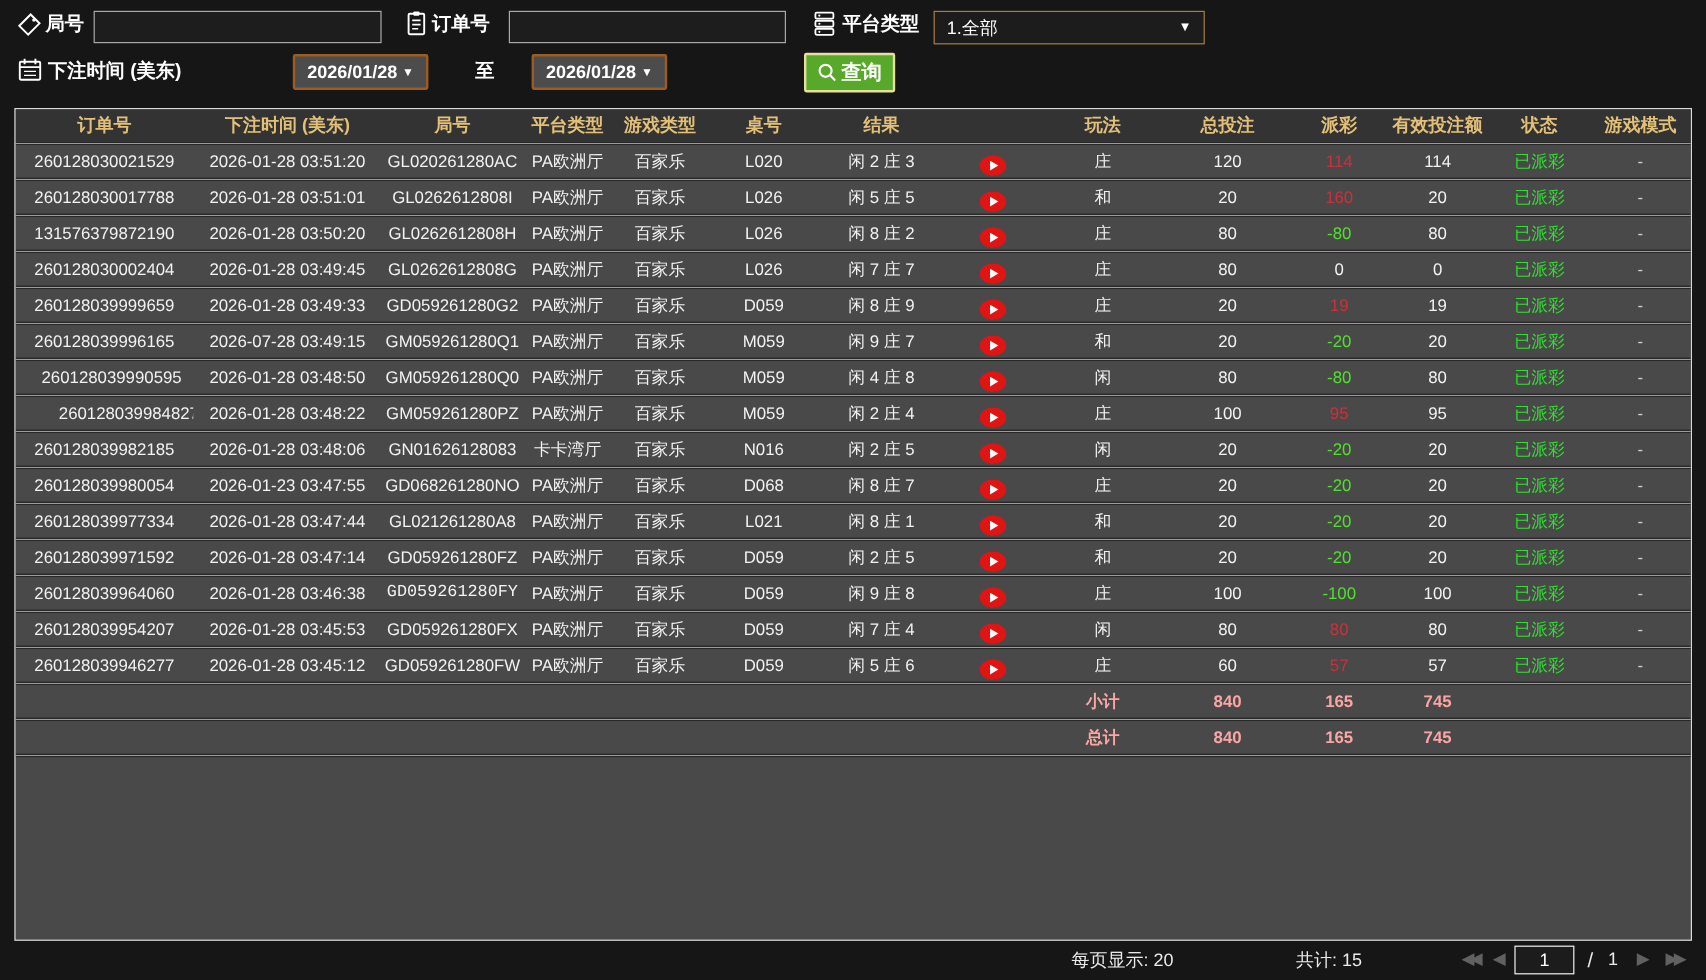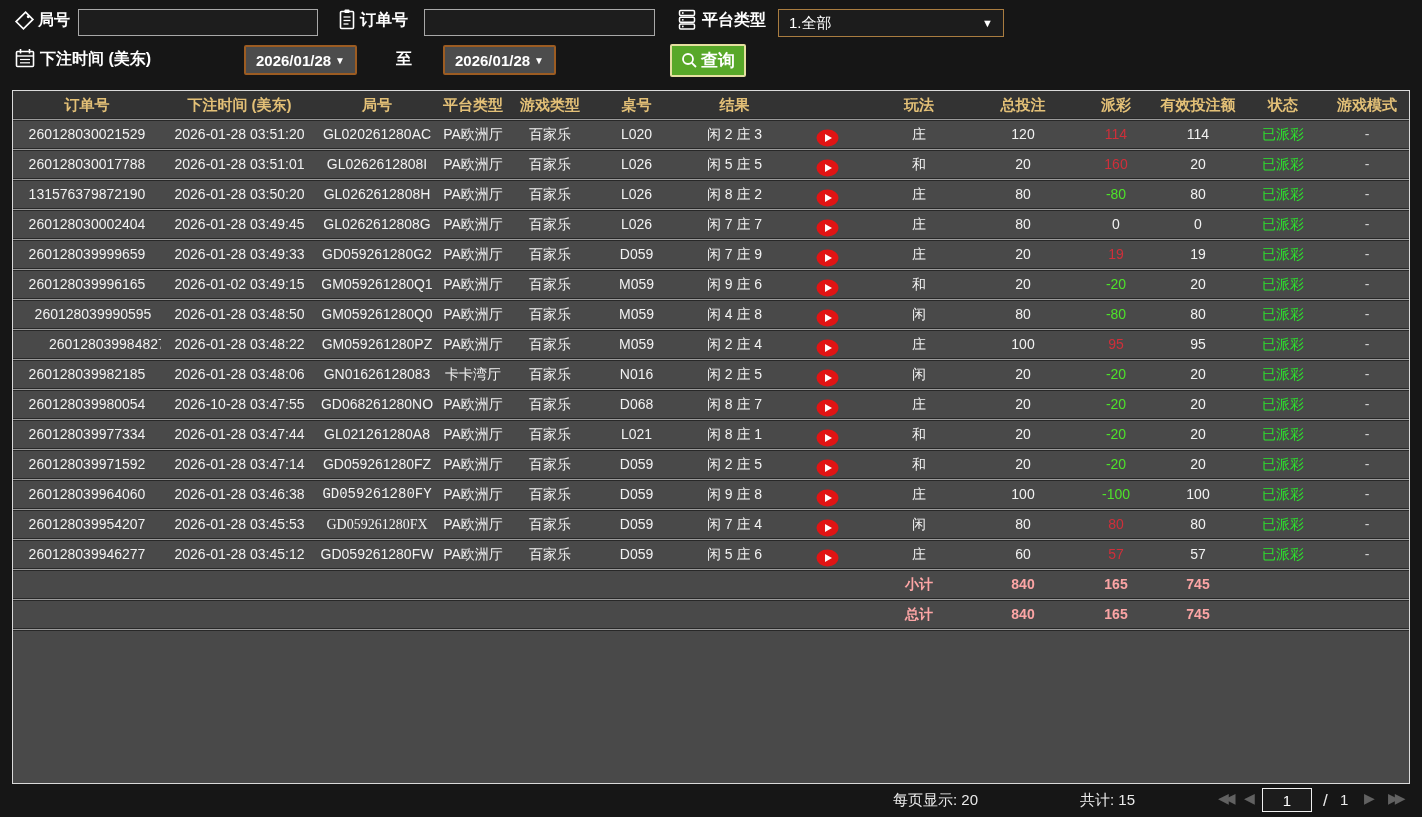--- a/index.html
+++ b/index.html
@@ -237,41 +237,41 @@
           <div class="cell val-dim" style="width: 82px;">-</div>
         </div>
         <div class="sep"></div>
         <div class="trow">
           <div class="cell" style="width: 148px;">260128039999659</div>
           <div class="cell" style="width: 157px;">2026-01-28 03:49:33</div>
           <div class="cell" style="width: 118px;">GD059261280G2</div>
           <div class="cell" style="width: 74px;">PA欧洲厅</div>
           <div class="cell" style="width: 80px;">百家乐</div>
           <div class="cell" style="width: 93px;">D059</div>
-          <div class="cell" style="width: 103px;">闲 7 庄 9</div>
+          <div class="cell" style="width: 103px;">闲 8 庄 9</div>
           <div class="cell" style="width: 82px;"><span class="playwrap"><svg width="23" height="18" viewBox="0 0 23 18">
                 <ellipse cx="11.5" cy="9" rx="11" ry="8.5" fill="#e11414"></ellipse>
                 <path d="M9 5 L16 9 L9 13 Z" fill="#ffffff"></path>
               </svg></span></div>
           <div class="cell" style="width: 102px;">庄</div>
           <div class="cell" style="width: 106px;">20</div>
           <div class="cell val-red" style="width: 80px;">19</div>
           <div class="cell" style="width: 84px;">19</div>
           <div class="cell val-status" style="width: 86px;">已派彩</div>
           <div class="cell val-dim" style="width: 82px;">-</div>
         </div>
         <div class="sep"></div>
         <div class="trow">
           <div class="cell" style="width: 148px;">260128039996165</div>
-          <div class="cell" style="width: 157px;">2026-01-02 03:49:15</div>
+          <div class="cell" style="width: 157px;">2026-07-28 03:49:15</div>
           <div class="cell" style="width: 118px;">GM059261280Q1</div>
           <div class="cell" style="width: 74px;">PA欧洲厅</div>
           <div class="cell" style="width: 80px;">百家乐</div>
           <div class="cell" style="width: 93px;">M059</div>
-          <div class="cell" style="width: 103px;">闲 9 庄 6</div>
+          <div class="cell" style="width: 103px;">闲 9 庄 7</div>
           <div class="cell" style="width: 82px;"><span class="playwrap"><svg width="23" height="18" viewBox="0 0 23 18">
                 <ellipse cx="11.5" cy="9" rx="11" ry="8.5" fill="#e11414"></ellipse>
                 <path d="M9 5 L16 9 L9 13 Z" fill="#ffffff"></path>
               </svg></span></div>
           <div class="cell" style="width: 102px;">和</div>
           <div class="cell" style="width: 106px;">20</div>
           <div class="cell val-green" style="width: 80px;">-20</div>
           <div class="cell" style="width: 84px;">20</div>
           <div class="cell val-status" style="width: 86px;">已派彩</div>
           <div class="cell val-dim" style="width: 82px;">-</div>
@@ -332,21 +332,21 @@
           <div class="cell" style="width: 102px;">闲</div>
           <div class="cell" style="width: 106px;">20</div>
           <div class="cell val-green" style="width: 80px;">-20</div>
           <div class="cell" style="width: 84px;">20</div>
           <div class="cell val-status" style="width: 86px;">已派彩</div>
           <div class="cell val-dim" style="width: 82px;">-</div>
         </div>
         <div class="sep"></div>
         <div class="trow">
           <div class="cell" style="width: 148px;">260128039980054</div>
-          <div class="cell" style="width: 157px;">2026-10-28 03:47:55</div>
+          <div class="cell" style="width: 157px;">2026-01-23 03:47:55</div>
           <div class="cell" style="width: 118px;">GD068261280NO</div>
           <div class="cell" style="width: 74px;">PA欧洲厅</div>
           <div class="cell" style="width: 80px;">百家乐</div>
           <div class="cell" style="width: 93px;">D068</div>
           <div class="cell" style="width: 103px;">闲 8 庄 7</div>
           <div class="cell" style="width: 82px;"><span class="playwrap"><svg width="23" height="18" viewBox="0 0 23 18">
                 <ellipse cx="11.5" cy="9" rx="11" ry="8.5" fill="#e11414"></ellipse>
                 <path d="M9 5 L16 9 L9 13 Z" fill="#ffffff"></path>
               </svg></span></div>
           <div class="cell" style="width: 102px;">庄</div>
@@ -413,21 +413,21 @@
           <div class="cell" style="width: 106px;">100</div>
           <div class="cell val-green" style="width: 80px;">-100</div>
           <div class="cell" style="width: 84px;">100</div>
           <div class="cell val-status" style="width: 86px;">已派彩</div>
           <div class="cell val-dim" style="width: 82px;">-</div>
         </div>
         <div class="sep"></div>
         <div class="trow">
           <div class="cell" style="width: 148px;">260128039954207</div>
           <div class="cell" style="width: 157px; text-align: center;">2026-01-28 03:45:53</div>
-          <div class="cell" style="width: 118px; font-family: Liberation Serif, serif;">GD059261280FX</div>
+          <div class="cell" style="width: 118px;">GD059261280FX</div>
           <div class="cell" style="width: 74px;">PA欧洲厅</div>
           <div class="cell" style="width: 80px;">百家乐</div>
           <div class="cell" style="width: 93px;">D059</div>
           <div class="cell" style="width: 103px;">闲 7 庄 4</div>
           <div class="cell" style="width: 82px;"><span class="playwrap"><svg width="23" height="18" viewBox="0 0 23 18">
                 <ellipse cx="11.5" cy="9" rx="11" ry="8.5" fill="#e11414"></ellipse>
                 <path d="M9 5 L16 9 L9 13 Z" fill="#ffffff"></path>
               </svg></span></div>
           <div class="cell" style="width: 102px;">闲</div>
           <div class="cell" style="width: 106px;">80</div>

